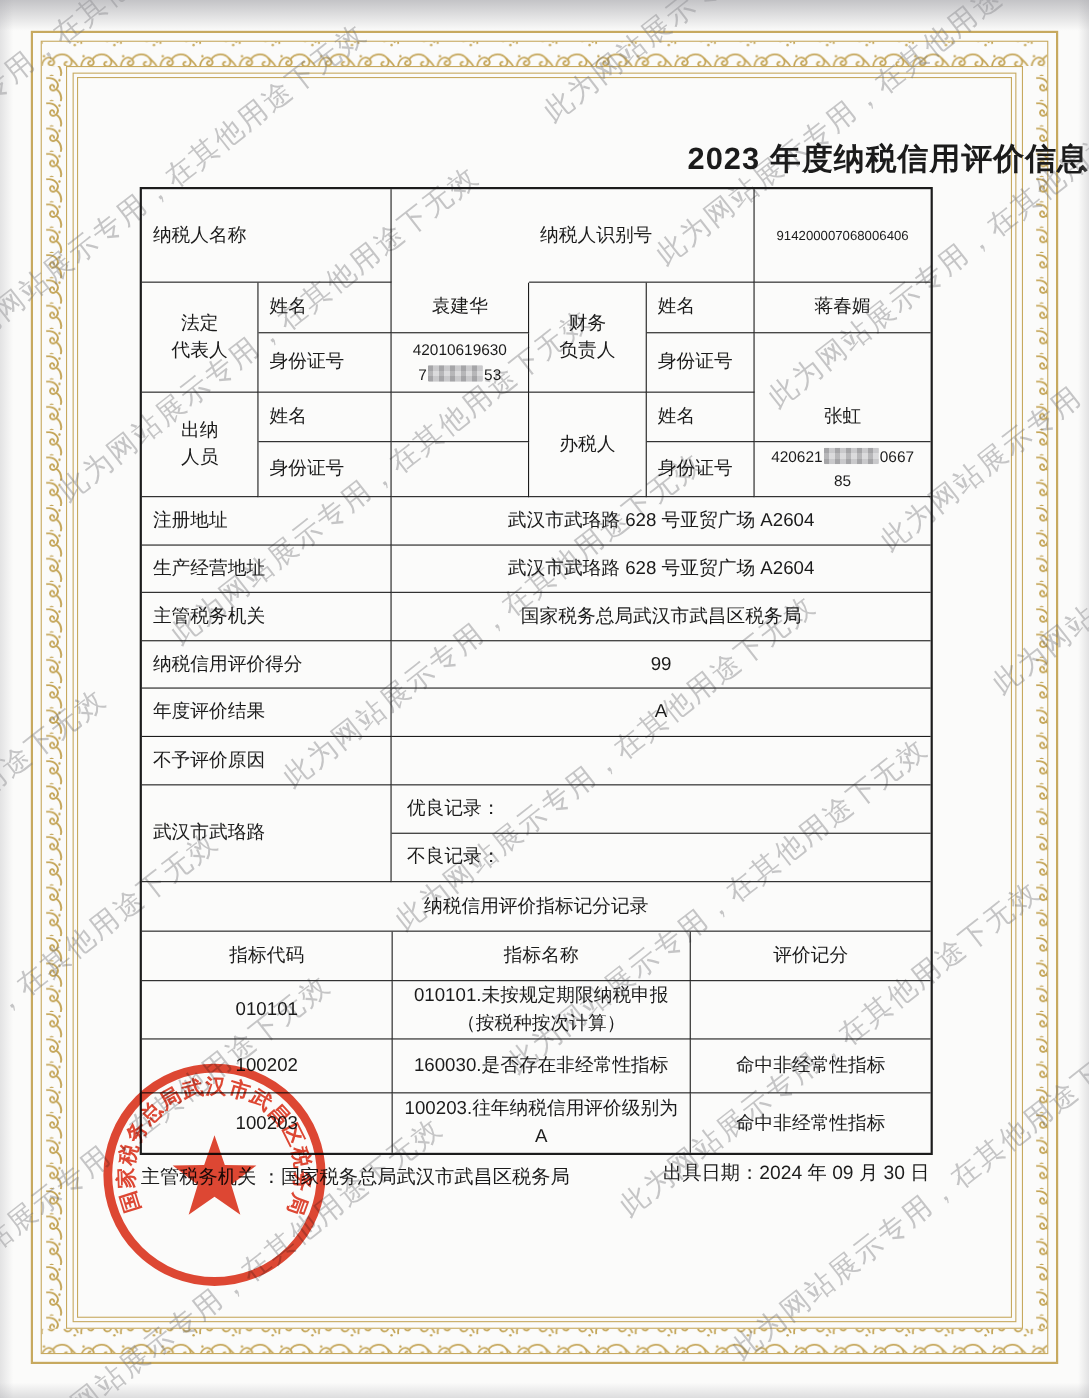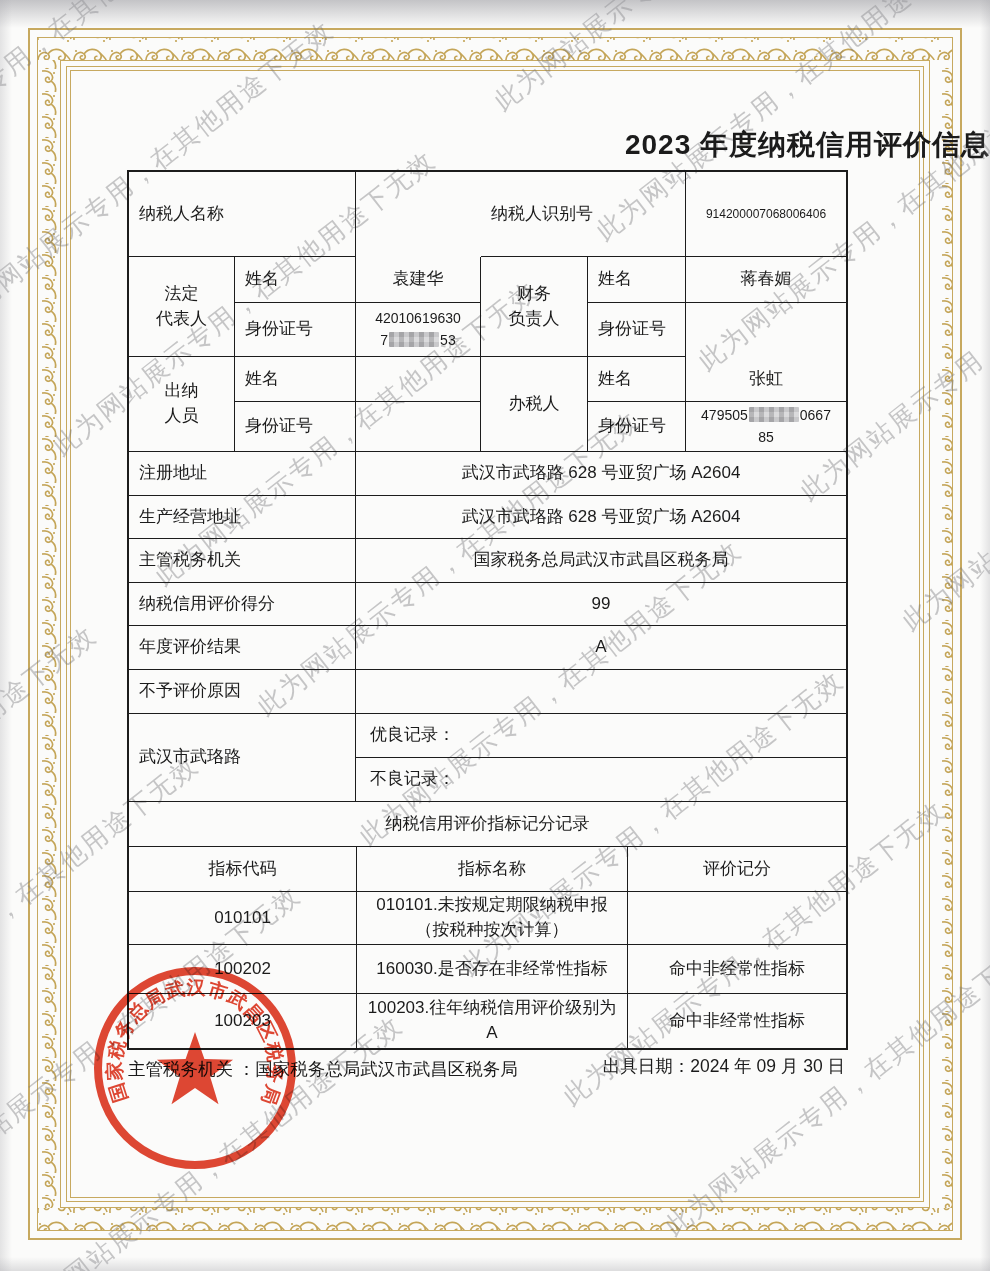--- a/index.html
+++ b/index.html
@@ -179,21 +179,21 @@
         <div class="cell" style="grid-area:4/3/5/4"></div>
         <div class="cell role" style="grid-area:4/4/6/5">办税人</div>
         <div class="cell lbl" style="grid-area:4/5/5/6">姓名</div>
         <div class="cell er" style="grid-area:4/6/5/7">张虹</div>
 
         <div class="cell lbl" style="grid-area:5/2/6/3">身份证号</div>
         <div class="cell" style="grid-area:5/3/6/4"></div>
         <div class="cell lbl" style="grid-area:5/5/6/6">身份证号</div>
         <div class="cell num er" style="grid-area:5/6/6/7">
           <div>
-            <span class="ln"><span>479505</span><span class="mosaic"></span><span>0667</span></span>
+            <span class="ln"><span>420621</span><span class="mosaic"></span><span>0667</span></span>
             <span class="ln">85</span>
           </div>
         </div>
 
         <div class="cell lbl" style="grid-area:6/1/7/3">注册地址</div>
         <div class="cell er" style="grid-area:6/3/7/7">武汉市武珞路 628 号亚贸广场 A2604</div>
         <div class="cell lbl" style="grid-area:7/1/8/3">生产经营地址</div>
         <div class="cell er" style="grid-area:7/3/8/7">武汉市武珞路 628 号亚贸广场 A2604</div>
         <div class="cell lbl" style="grid-area:8/1/9/3">主管税务机关</div>
         <div class="cell er" style="grid-area:8/3/9/7">国家税务总局武汉市武昌区税务局</div>

